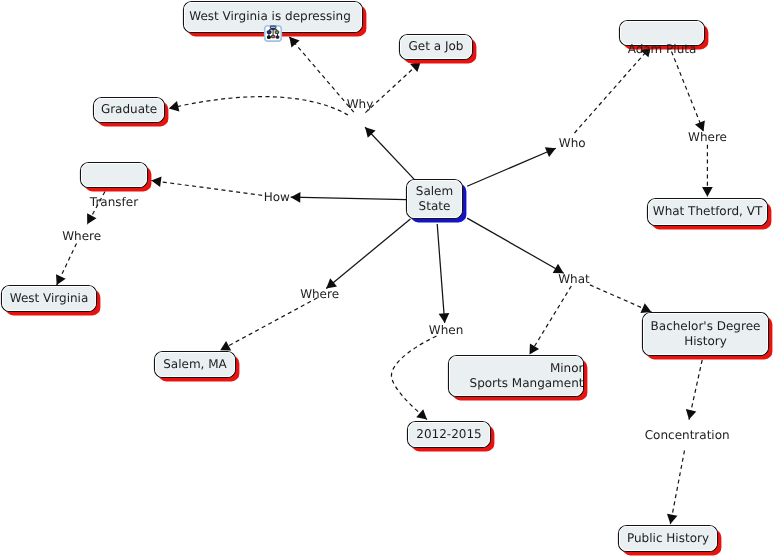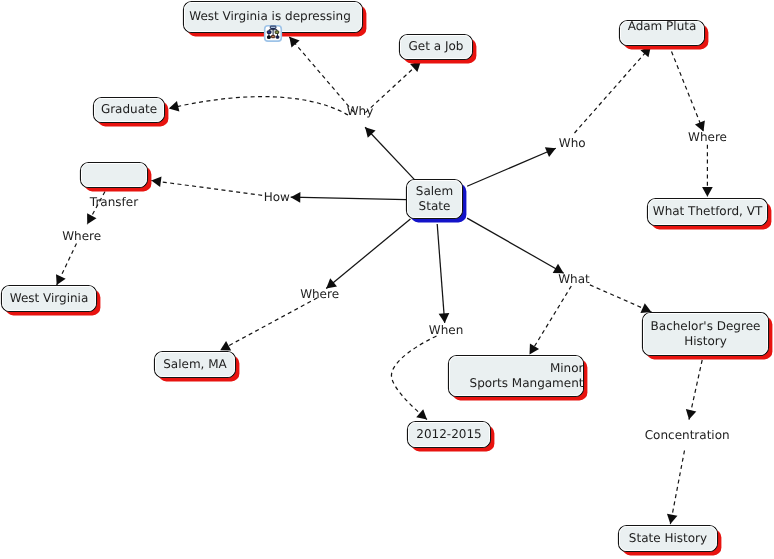--- a/index.html
+++ b/index.html
@@ -201,35 +201,35 @@
         <rect x="3.4" y="6" width="3.7" height="2.5" rx="0.4" ry="0.4" fill="#2d3d90" stroke="#0c1230" stroke-width="0.95"></rect>
         <rect x="11.3" y="6.1" width="3.5" height="2.4" rx="0.4" ry="0.4" fill="#9aa65a" stroke="#282d0f" stroke-width="0.95"></rect>
         <rect x="3.6" y="11" width="2.8" height="2.5" rx="0.4" ry="0.4" fill="#0f1622" stroke="#07090f" stroke-width="0.95"></rect>
         <rect x="7.5" y="10.5" width="3.4" height="2.3" rx="0.4" ry="0.4" fill="#bb7a5c" stroke="#41200e" stroke-width="0.95"></rect>
         <rect x="12.3" y="11.1" width="2.6" height="2.2" rx="0.4" ry="0.4" fill="#1a256b" stroke="#080d28" stroke-width="0.95"></rect>
       </g>
     </svg>
   <div id="labels-layer">
       <div class="nlabel" style="left: 183.5px; width: 173px; top: 9.25px;">West Virginia is depressing</div>
       <div class="nlabel" style="left: 399.5px; width: 73px; top: 39.25px;">Get a Job</div>
-      <div class="nlabel" style="left: 619.5px; width: 85px; top: 19px;">Adam Pluta</div>
+      <div class="nlabel" style="left: 619.5px; width: 85px; top: 42px;">Adam Pluta</div>
       <div class="nlabel" style="left: 93.5px; width: 71px; top: 102.25px;">Graduate</div>
       <div class="nlabel" style="left: 80.5px; width: 67px; top: 167.25px; margin-top: 28px;">Transfer</div>
       <div class="nlabel" style="left: 647.5px; width: 120px; top: 204.25px;">What Thetford, VT</div>
       <div class="nlabel" style="left: 1.5px; width: 95px; top: 290.75px;">West Virginia</div>
       <div class="nlabel" style="left: 642.5px; width: 126px; top: 319px;">Bachelor's Degree
 History</div>
       <div class="nlabel" style="left: 154.5px; width: 81px; top: 356.75px;">Salem, MA</div>
       <div class="nlabel left" style="left: 456.8px; width: 126.7px; top: 361px;">Minor
 Sports Mangament</div>
       <div class="nlabel" style="left: 407.5px; width: 83px; top: 426.75px;">2012-2015</div>
-      <div class="nlabel" style="left: 618.5px; width: 99px; top: 530.75px;">State History</div>
+      <div class="nlabel" style="left: 618.5px; width: 99px; top: 530.75px;">Public History</div>
       <div class="nlabel" style="left: 406.5px; width: 56px; top: 184px;">Salem
 State</div>
-      <div class="rlabel" style="left: 360px; top: 111px;">Why</div>
+      <div class="rlabel" style="left: 360px; top: 104px;">Why</div>
       <div class="rlabel" style="left: 572.2px; top: 142.8px;">Who</div>
       <div class="rlabel" style="left: 276.8px; top: 197.1px;">How</div>
       <div class="rlabel" style="left: 81.7px; top: 236.4px;">Where</div>
       <div class="rlabel" style="left: 319.6px; top: 294.4px;">Where</div>
       <div class="rlabel" style="left: 707.5px; top: 137.4px;">Where</div>
       <div class="rlabel" style="left: 446.1px; top: 329.5px;">When</div>
       <div class="rlabel" style="left: 574px; top: 279.3px;">What</div>
       <div class="rlabel" style="left: 687.2px; top: 435px;">Concentration</div>
     </div>
 </div>

